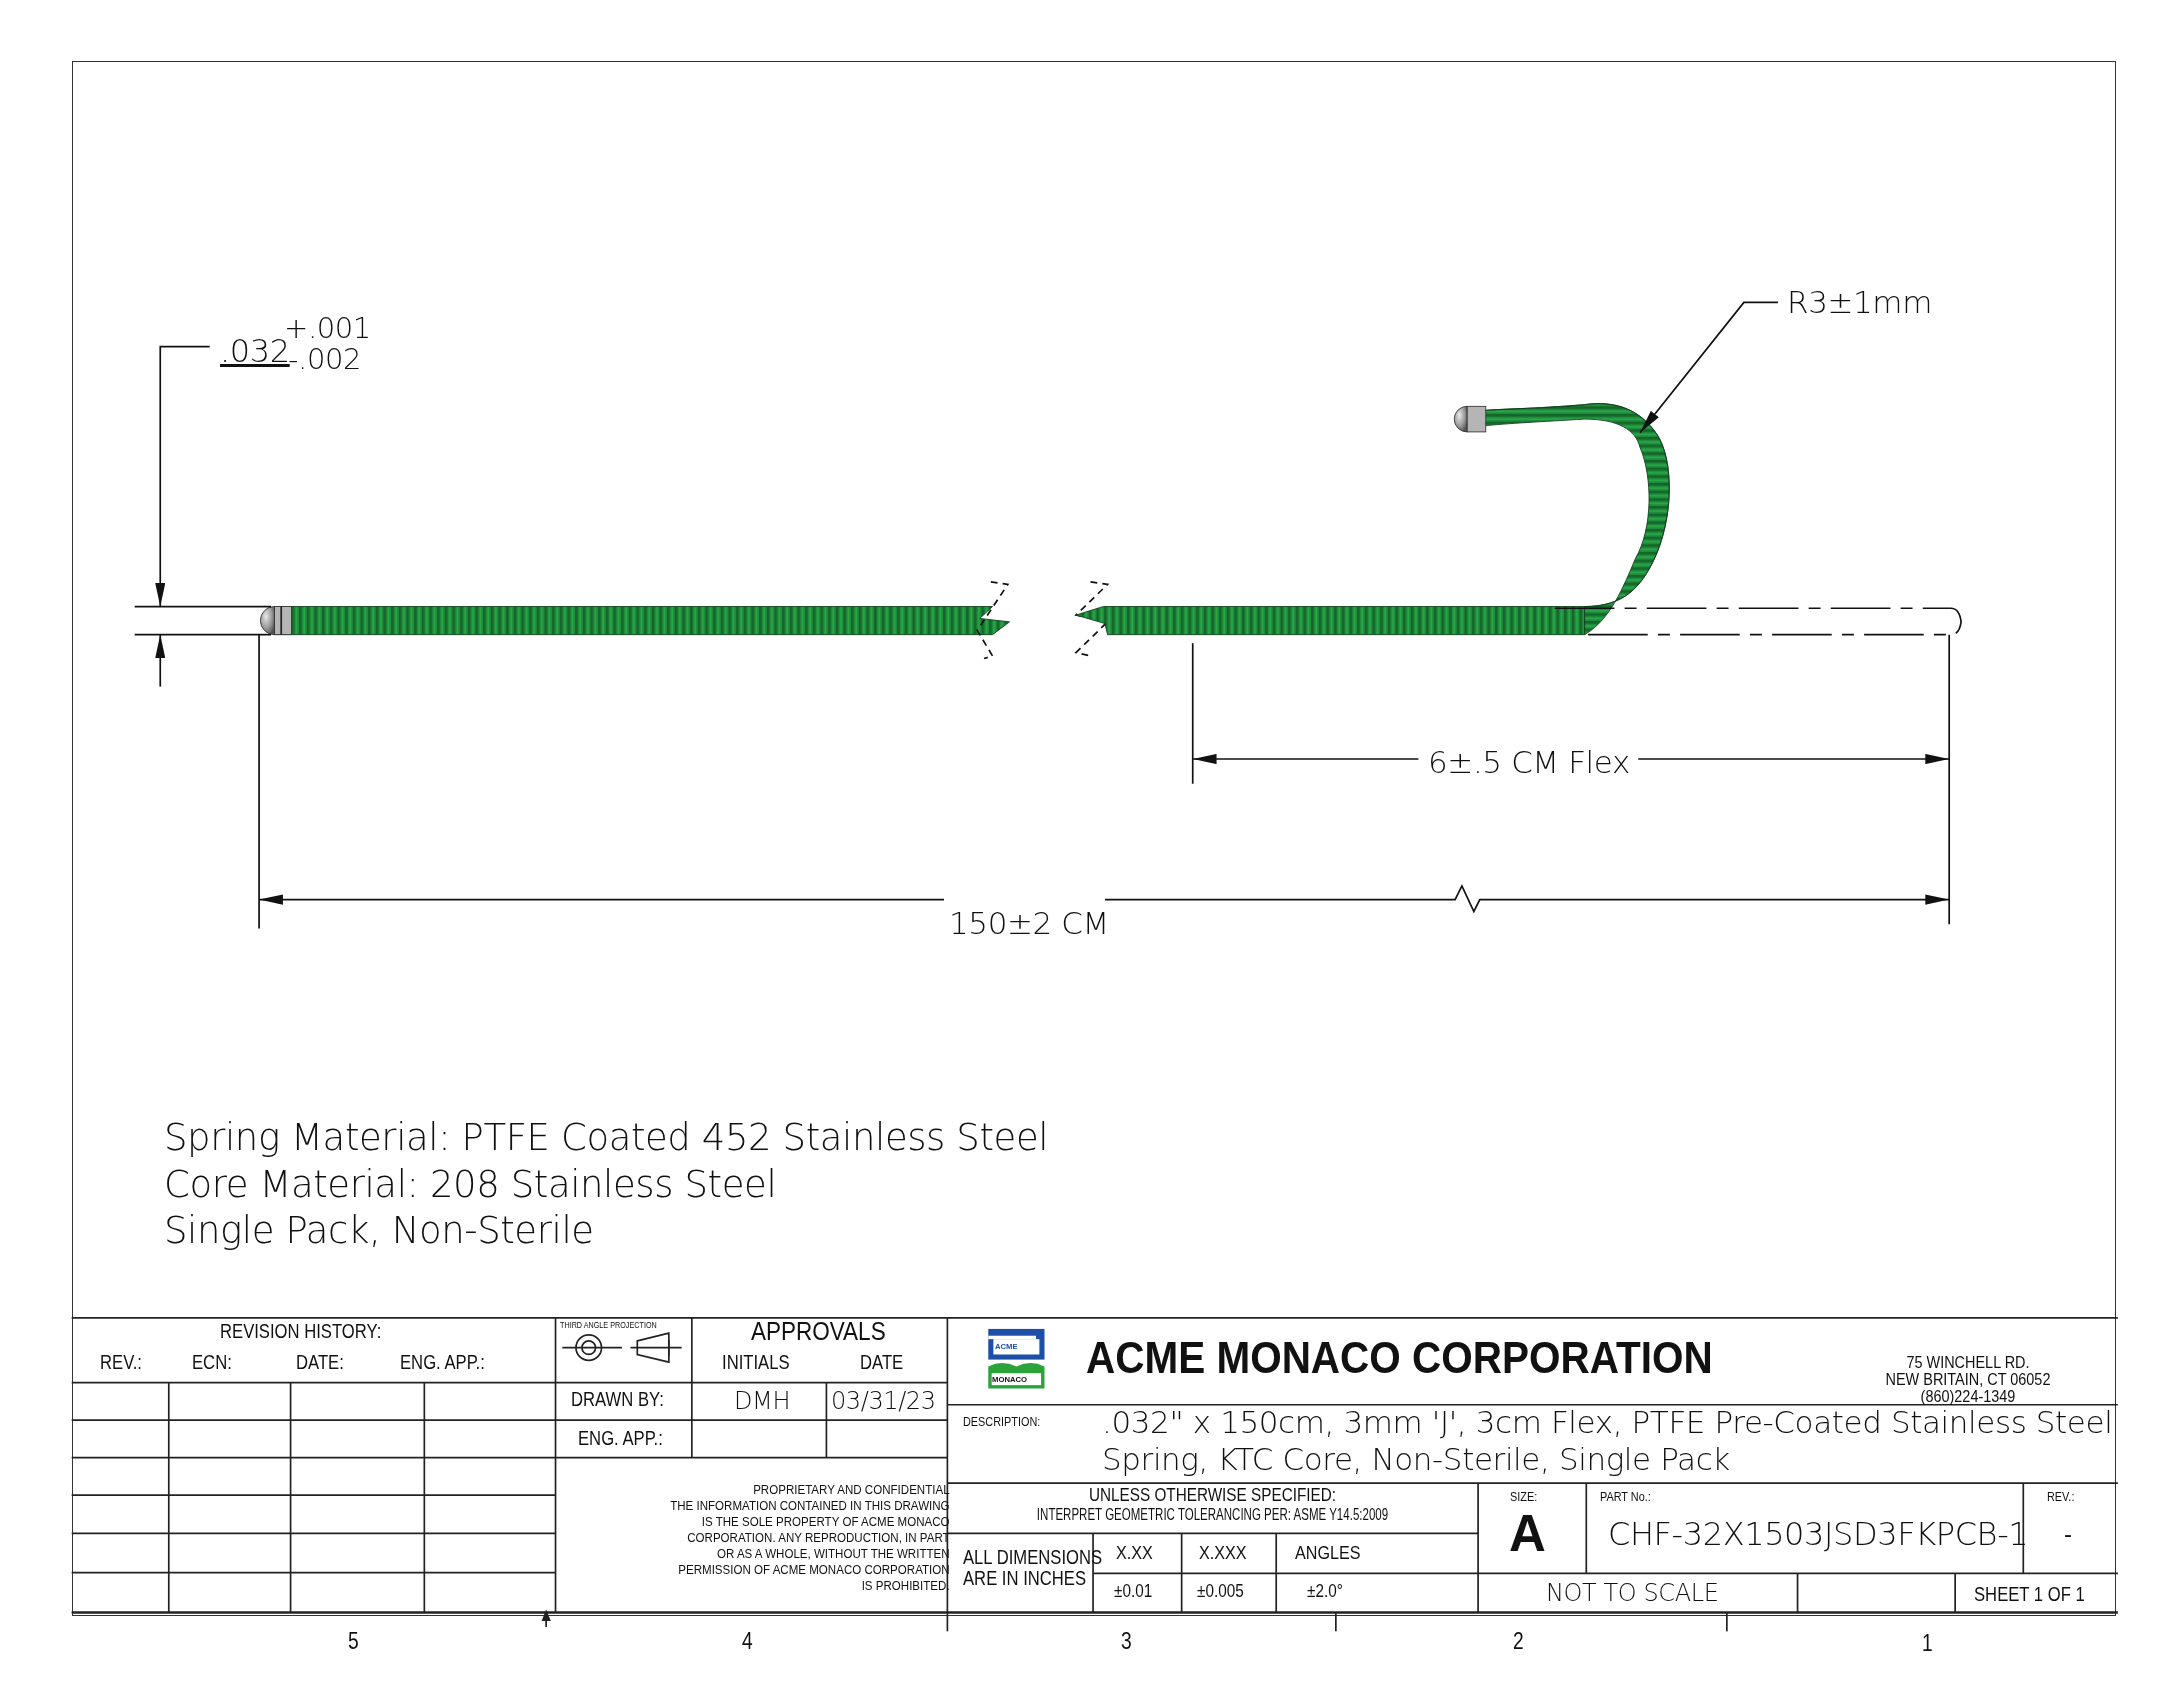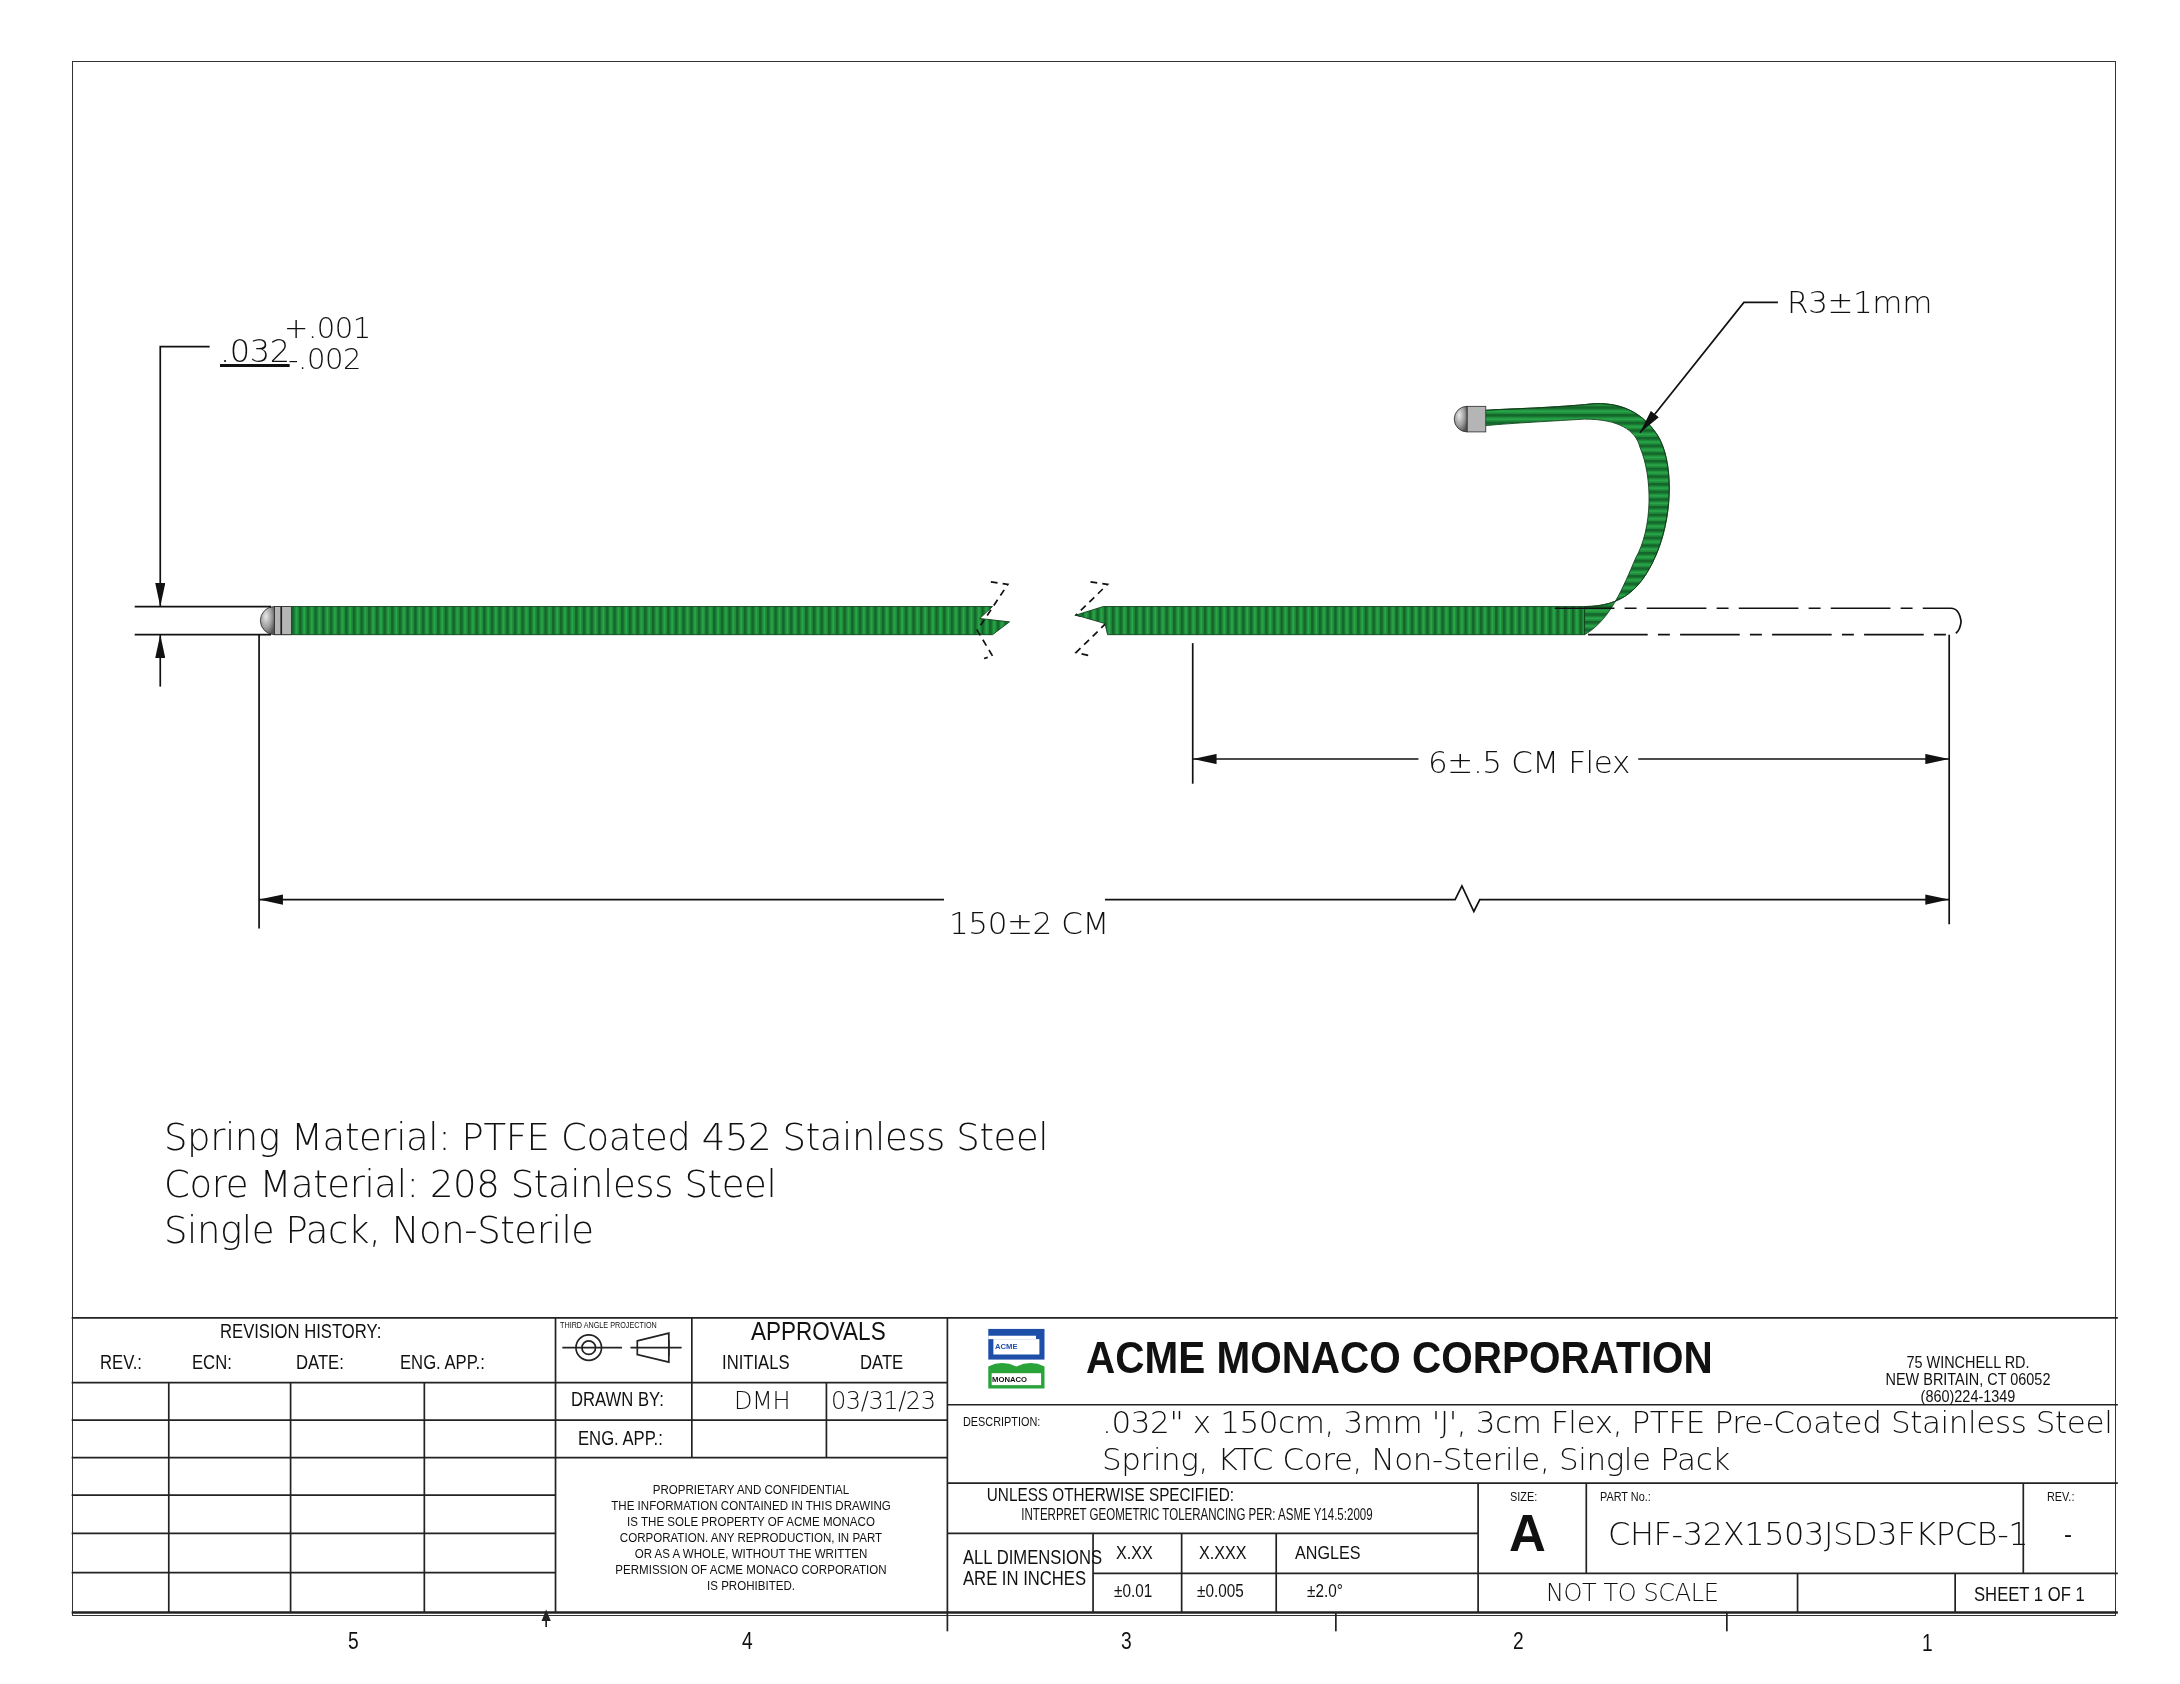--- a/index.html
+++ b/index.html
@@ -180,21 +180,21 @@
 <div class="cell-txt" style="left:751px; top:1317px; font-size:25px; transform:scaleX(0.9); transform-origin:left;">APPROVALS</div>
 <div class="cell-txt" style="left:722px; top:1351px; font-size:19.6px; transform:scaleX(0.85); transform-origin:left;">INITIALS</div>
 <div class="cell-txt" style="left:860px; top:1351px; font-size:19.6px; transform:scaleX(0.85); transform-origin:left;">DATE</div>
 <div class="cell-txt" style="left:571px; top:1388px; font-size:19.6px; transform:scaleX(0.85); transform-origin:left;">DRAWN BY:</div>
 <div class="cell-txt txt-cg" style="left:734px; top:1387px; font-size:24px;">DMH</div>
 <div class="cell-txt txt-cg" style="left:831px; top:1387px; font-size:24px;">03/31/23</div>
 <div class="cell-txt" style="left:578px; top:1427px; font-size:19.6px; transform:scaleX(0.85); transform-origin:left;">ENG. APP.:</div>
 <div class="cell-txt" style="left:707px; top:1427px; font-size:19.6px;"></div>
 <div class="cell-txt" style="left:843px; top:1427px; font-size:19.6px;"></div>
 
-<div class="abs" style="left:555px; top:1482px; width:392px; text-align:center; font-size:13.6px; line-height:16px;">
+<div class="abs" style="left:555px; top:1482px; width:392px; text-align:right; font-size:13.6px; line-height:16px;padding-left:32px;">
   <div style="transform:scaleX(0.85);">PROPRIETARY AND CONFIDENTIAL</div>
   <div style="transform:scaleX(0.85);">THE INFORMATION CONTAINED IN THIS DRAWING</div>
   <div style="transform:scaleX(0.85);">IS THE SOLE PROPERTY OF ACME MONACO</div>
   <div style="transform:scaleX(0.85);">CORPORATION.  ANY REPRODUCTION, IN PART</div>
   <div style="transform:scaleX(0.85);">OR AS A WHOLE, WITHOUT THE WRITTEN</div>
   <div style="transform:scaleX(0.85);">PERMISSION OF ACME MONACO CORPORATION</div>
   <div style="transform:scaleX(0.85);">IS PROHIBITED.</div>
 </div>
 
 <div class="cell-txt" style="left:995px; top:1342px; font-size:7.7px; font-weight:bold; color:#1d4fa8;">ACME</div>
@@ -203,21 +203,21 @@
 <div class="abs" style="left:1840px; top:1325px; width:256px; text-align:center; font-size:17px; line-height:17px;margin-top:29px;">
   <div style="transform:scaleX(0.85);">75 WINCHELL RD.</div>
   <div style="transform:scaleX(0.85);">NEW BRITAIN, CT 06052</div>
   <div style="transform:scaleX(0.85);">(860)224-1349</div>
 </div>
 
 <div class="cell-txt" style="left:963px; top:1414px; font-size:12.8px; transform:scaleX(0.85); transform-origin:left;">DESCRIPTION:</div>
 <div class="cell-txt txt-cg" style="left:1102px; top:1404px; font-size:31px;">.032" x 150cm, 3mm 'J', 3cm Flex, PTFE Pre-Coated Stainless Steel</div>
 <div class="cell-txt txt-cg" style="left:1102px; top:1441px; font-size:31px;">Spring, KTC Core, Non-Sterile, Single Pack</div>
 
-<div class="abs" style="left:947px; top:1486px; width:531px; text-align:left; font-size:18px; line-height:19px;">
+<div class="abs" style="left:947px; top:1486px; width:531px; text-align:center; font-size:18px; line-height:19px;">
   <div style="transform:scaleX(0.85);">UNLESS OTHERWISE SPECIFIED:</div>
   <div style="transform:scaleX(0.72); font-size:16px;">INTERPRET GEOMETRIC TOLERANCING PER: ASME Y14.5:2009</div>
 </div>
 <div class="cell-txt" style="left:963px; top:1546px; font-size:19.6px; transform:scaleX(0.85); transform-origin:left;">ALL DIMENSIONS</div>
 <div class="cell-txt" style="left:963px; top:1567px; font-size:19.6px; transform:scaleX(0.85); transform-origin:left;">ARE IN INCHES</div>
 <div class="cell-txt" style="left:1116px; top:1542px; font-size:19px; transform:scaleX(0.85); transform-origin:left;">X.XX</div>
 <div class="cell-txt" style="left:1114px; top:1581px; font-size:18px; transform:scaleX(0.85); transform-origin:left;">±0.01</div>
 <div class="cell-txt" style="left:1199px; top:1542px; font-size:19px; transform:scaleX(0.85); transform-origin:left;">X.XXX</div>
 <div class="cell-txt" style="left:1197px; top:1581px; font-size:18px; transform:scaleX(0.85); transform-origin:left;">±0.005</div>
 <div class="cell-txt" style="left:1295px; top:1542px; font-size:19px; transform:scaleX(0.85); transform-origin:left;">ANGLES</div>

